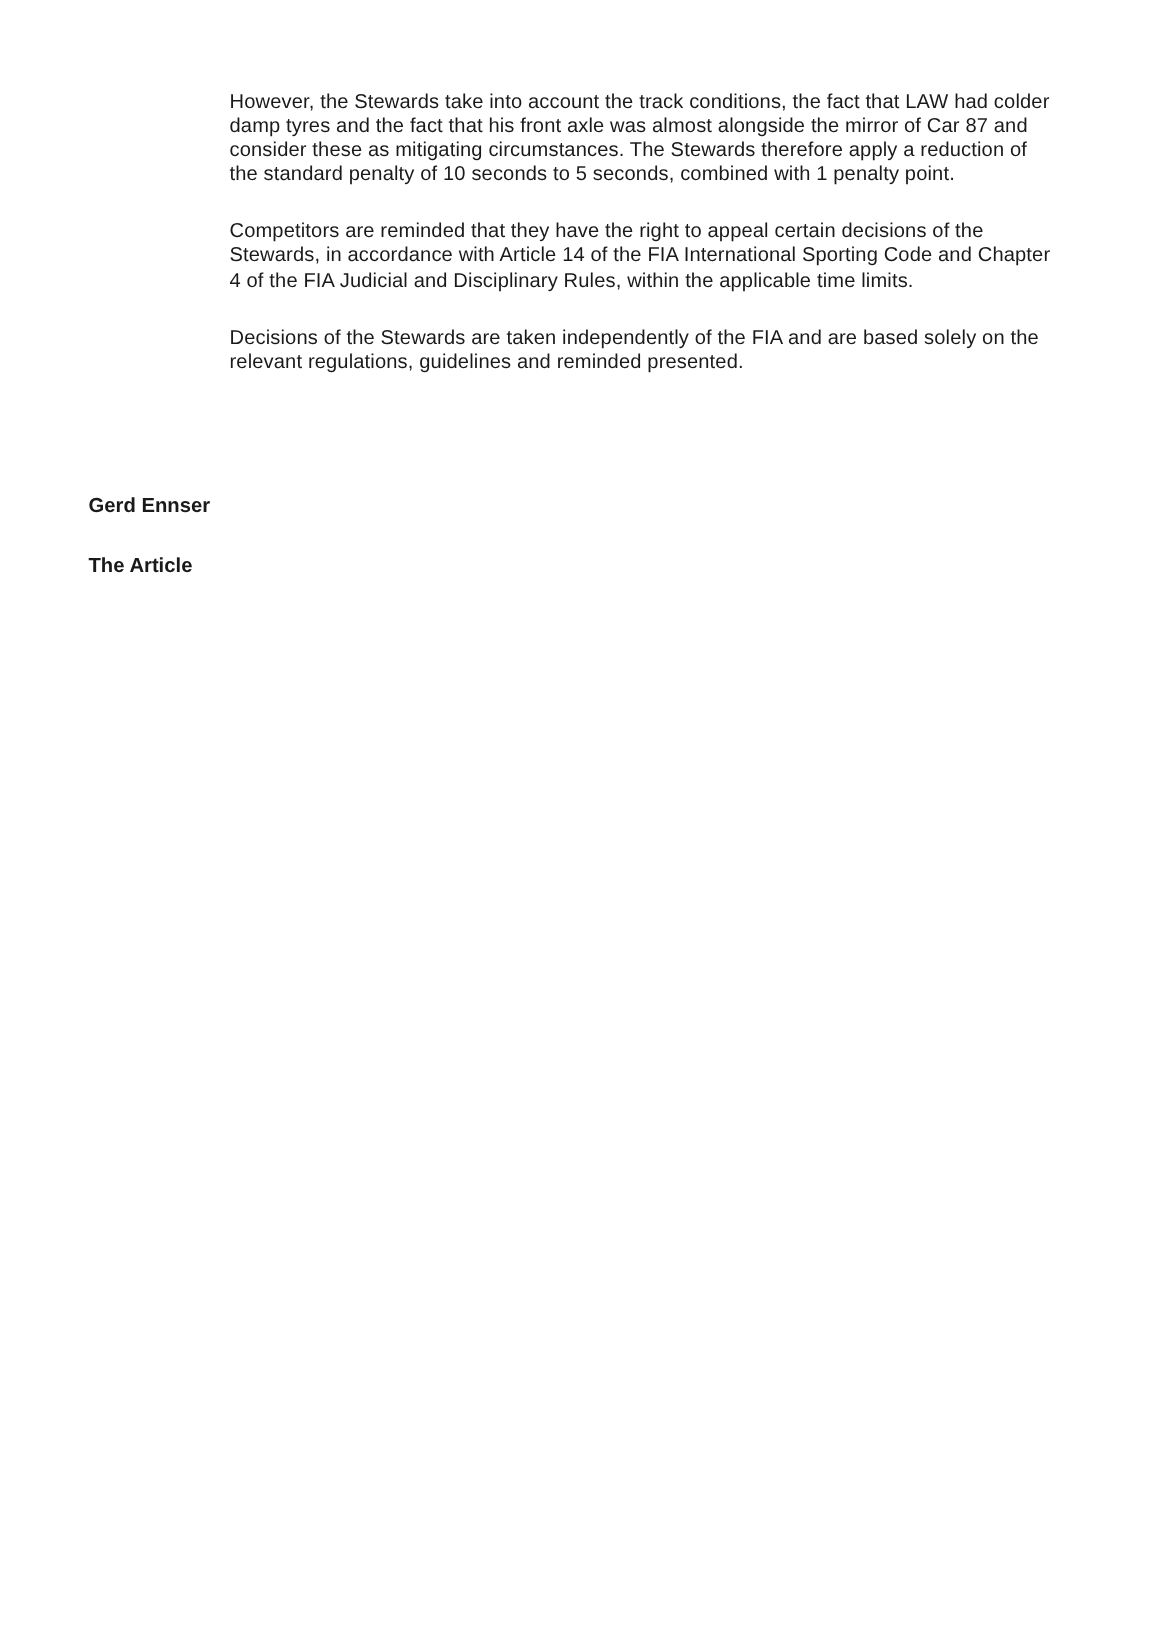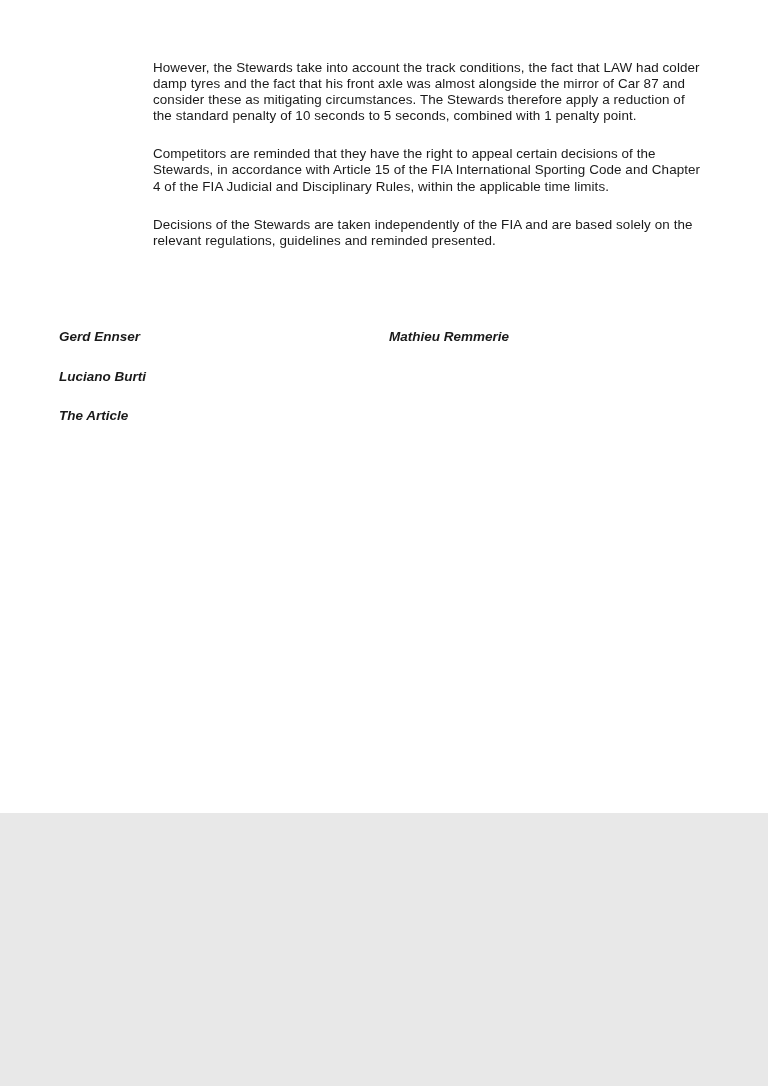--- a/index.html
+++ b/index.html
@@ -4,21 +4,21 @@
 <style>
   html, body {
     margin: 0;
     padding: 0;
     background: #e8e8e8;
     font-family: "Liberation Sans", "DejaVu Sans", sans-serif;
   }
   .page {
     position: relative;
     width: 768px;
-    height: 813px;
+    height: 1086px;
     margin: 0 auto;
     background: #ffffff;
     color: #1a1a1a;
     overflow: hidden;
   }
   .body-text {
     position: absolute;
     top: 60px;
     left: 153px;
     width: 552px;
@@ -29,21 +29,20 @@
   .body-text p {
     margin: 0 0 22px 0;
   }
   .signatories {
     position: absolute;
     top: 329px;
     left: 59px;
     width: 650px;
     font-size: 13.5px;
     line-height: 16px;
-    font-style: italic;
   }
   .sig-row {
     display: flex;
     margin-bottom: 23.5px;
   }
   .sig-cell {
     font-weight: bold;
   }
   .sig-cell.left {
     width: 330px;
@@ -53,32 +52,27 @@
     flex: 1;
   }
 </style>
 </head>
 <body>
 
 <div class="page">
 
   <div class="body-text">
     <p>However, the Stewards take into account the track conditions, the fact that LAW had colder damp tyres and the fact that his front axle was almost alongside the mirror of Car 87 and consider these as mitigating circumstances. The Stewards therefore apply a reduction of the standard penalty of 10 seconds to 5 seconds, combined with 1 penalty point.</p>
-    <p>Competitors are reminded that they have the right to appeal certain decisions of the Stewards, in accordance with Article 15 of the FIA International Sporting Code and Chapter 4 of the FIA Judicial and Disciplinary Rules, within the applicable time limits.</p>
+    <p>Competitors are reminded that they have the right to appeal certain decisions of the Stewards, in accordance with Article 14 of the FIA International Sporting Code and Chapter 4 of the FIA Judicial and Disciplinary Rules, within the applicable time limits.</p>
     <p>Decisions of the Stewards are taken independently of the FIA and are based solely on the relevant regulations, guidelines and reminded presented.</p>
   </div>
 
   <div class="signatories">
     <div class="sig-row">
       <div class="sig-cell left">Gerd Ennser</div>
-      <div class="sig-cell right">Mathieu Remmerie</div>
-    </div>
-    <div class="sig-row">
-      <div class="sig-cell left">Luciano Burti</div>
-      <div class="sig-cell right"></div>
     </div>
     <div class="sig-row">
       <div class="sig-cell left">The Article</div>
       <div class="sig-cell right"></div>
     </div>
   </div>
 
 </div>
 
 </body></html>

